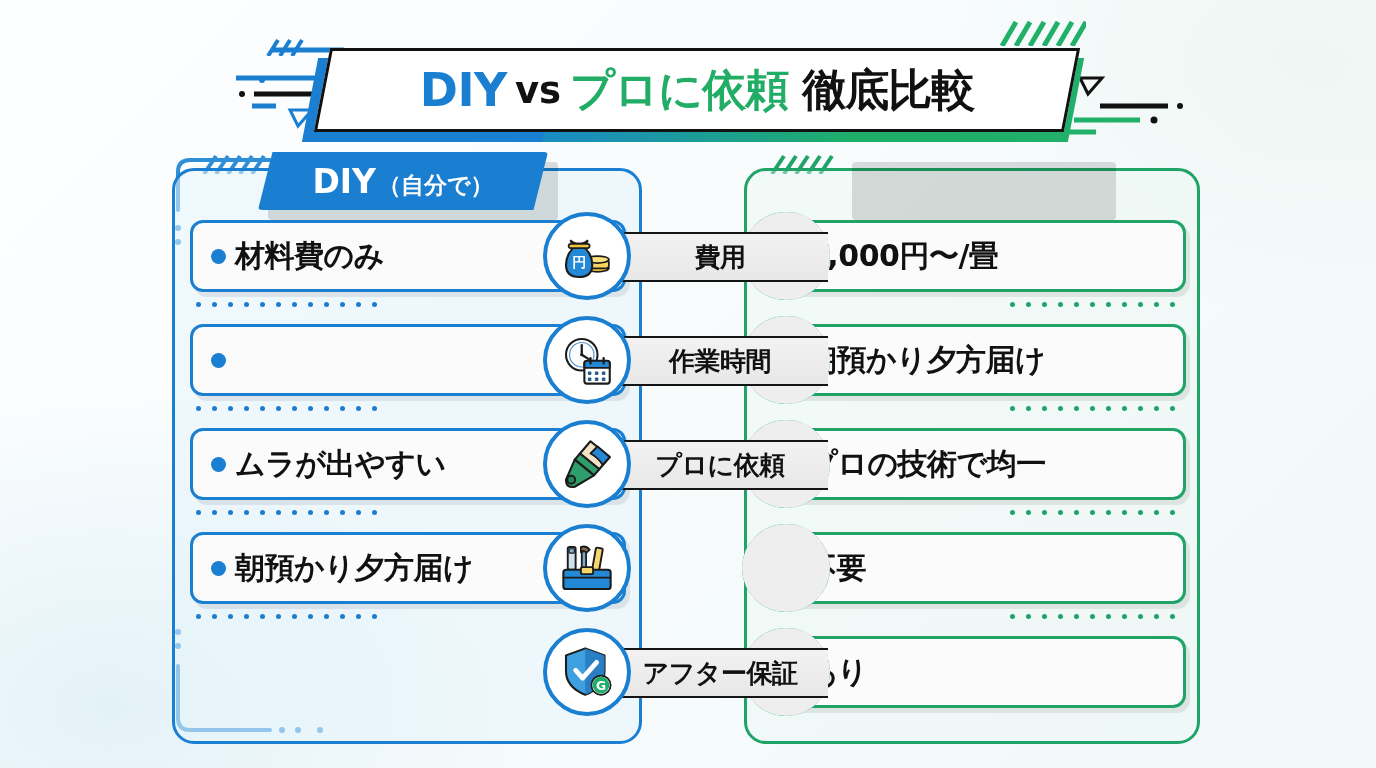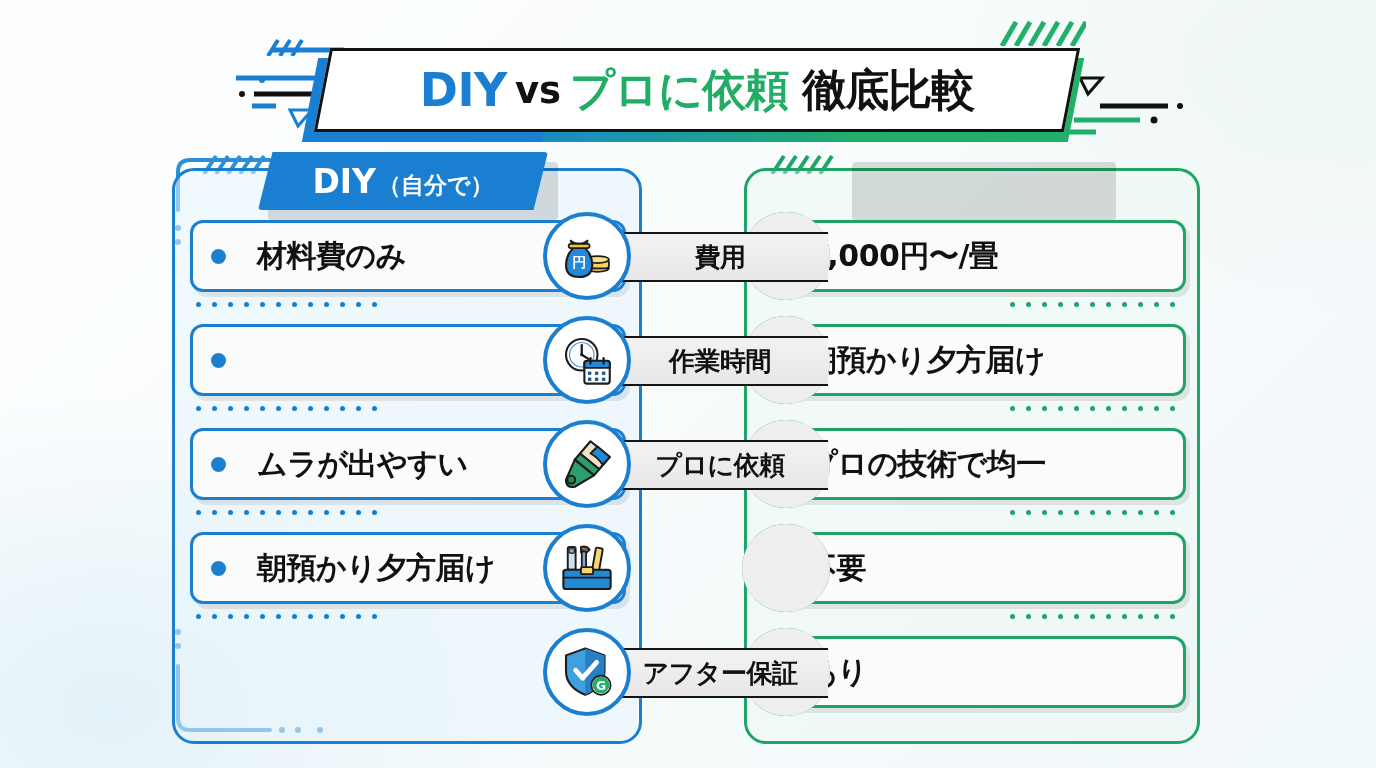--- a/index.html
+++ b/index.html
@@ -158,21 +158,21 @@
     top: 8px;
     height: 72px;
     background: #fbfbfb;
     border-radius: 13px;
     border: 3px solid;
     box-shadow: 4px 5px 0 rgba(0,0,0,0.08);
     display: flex;
     align-items: center;
     overflow: hidden;
   }
-  .cell.left  { left: 190px; width: 436px; border-color: #1a7fd0; padding-left: 64px; }
+  .cell.left  { left: 190px; width: 436px; border-color: #1a7fd0; padding-left: 42px; }
   .cell.right { left: 762px; width: 424px; border-color: #20a367; padding-left: 42px; }
 
   .bullet {
     position: absolute;
     left: 18px;
     width: 15px; height: 15px;
     border-radius: 50%;
   }
   .cell.left  .bullet { background: #1a7fd0; }
   .cell.right .bullet { background: #1fae68; }

